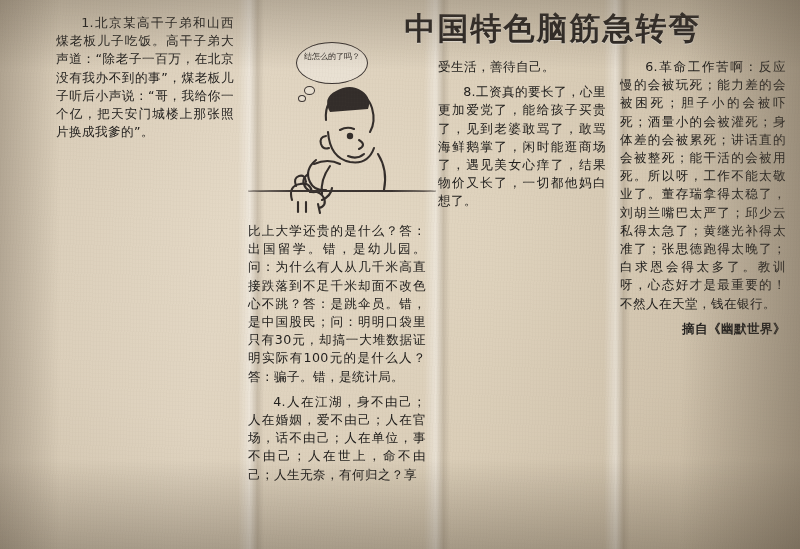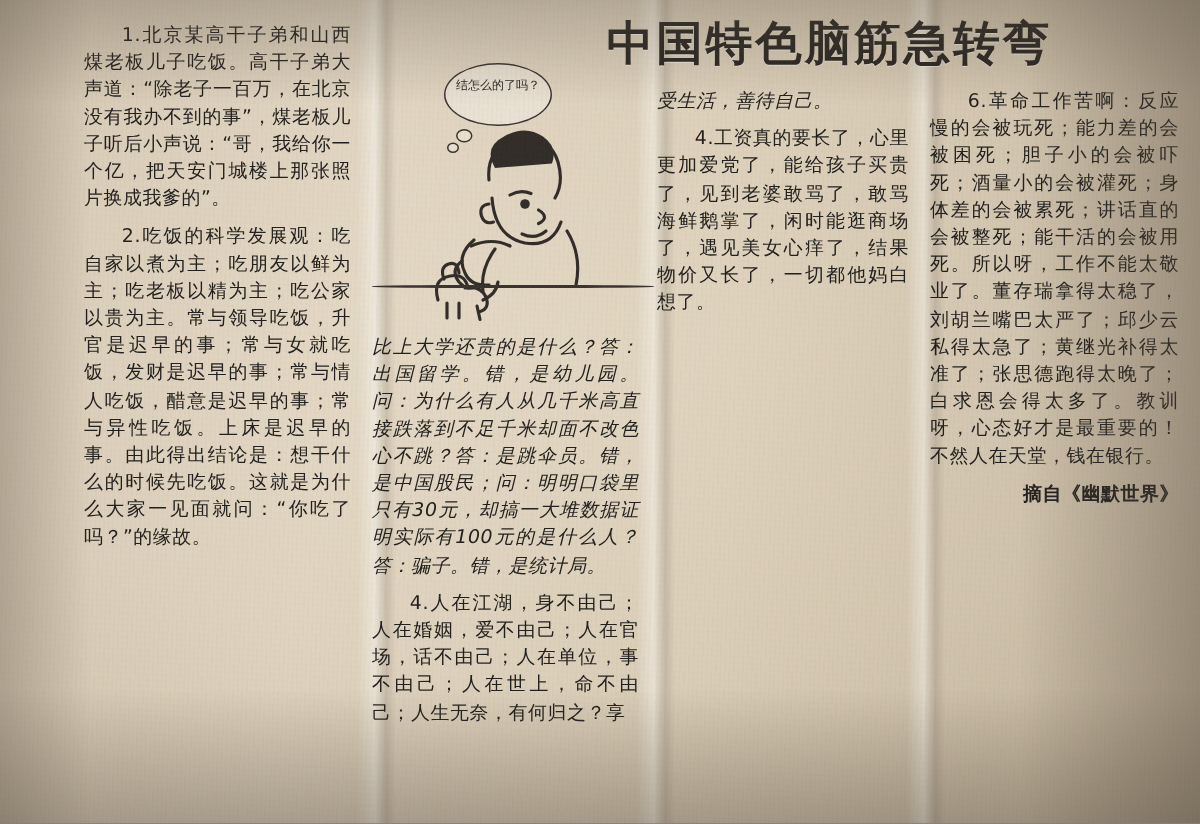--- a/index.html
+++ b/index.html
@@ -82,21 +82,21 @@
     line-height: 18.2px;
     color: #22201e;
     text-align: justify;
     text-justify: inter-character;
     letter-spacing: .4px;
   }
   .col p {
     margin: 0 0 7px 0;
     text-indent: 2em;
   }
-  .col p.noindent { text-indent: 0; font-style: italic; }
+  .col p.noindent { text-indent: 0; }
   .col p.right { text-align: right; text-indent: 0; font-weight: bold; }
 
   #col1 { left: 56px;  top: 14px;  width: 178px; }
   #col2 { left: 248px; top: 222px; width: 178px; }
   #col3 { left: 438px; top: 58px;  width: 168px; }
   #col4 { left: 620px; top: 58px;  width: 166px; }
 
   
   .cartoon {
     position: absolute;
@@ -186,31 +186,30 @@
       <path d="M44 146 q-3 -8 3 -10 q6 -2 7 6"></path>
       <path d="M58 152 q10 -2 14 6 q3 8 -5 10"></path>
       <path d="M46 162 l0 10 M54 162 l0 10 M66 164 l2 9"></path>
       <path d="M70 160 q9 -4 10 -12"></path>
     </svg>
     <div class="deskline"></div>
   </div>
 
   <div class="col" id="col1">
     <p>1.北京某高干子弟和山西煤老板儿子吃饭。高干子弟大声道：“除老子一百万，在北京没有我办不到的事”，煤老板儿子听后小声说：“哥，我给你一个亿，把天安门城楼上那张照片换成我爹的”。</p>
-    <p>2.吃饭的科学发展观：吃自家以煮为主；吃朋友以鲜为主；吃老板以精为主；吃公家以贵为主。常与领导吃饭，升官是迟早的事；常与女就吃饭，发财是迟早的事；常与情人吃饭，醋意是迟早的事；常与异性吃饭。上床是迟早的事。由此得出结论是：想干什么的时候先吃饭。这就是为什么大家一见面就问：“你吃了吗？”的缘故。</p>
   </div>
 
   <div class="col" id="col2">
     <p class="noindent">比上大学还贵的是什么？答：出国留学。错，是幼儿园。问：为什么有人从几千米高直接跌落到不足千米却面不改色心不跳？答：是跳伞员。错，是中国股民；问：明明口袋里只有30元，却搞一大堆数据证明实际有100元的是什么人？答：骗子。错，是统计局。</p>
     <p>4.人在江湖，身不由己；人在婚姻，爱不由己；人在官场，话不由己；人在单位，事不由己；人在世上，命不由己；人生无奈，有何归之？享</p>
   </div>
 
   <div class="col" id="col3">
     <p class="noindent">受生活，善待自己。</p>
-    <p>4.工资真的要长了，心里更加爱党了，能给孩子买贵了，见到老婆敢骂了，敢骂海鲜鹅掌了，闲时能逛商场了，遇见美女心痒了，结果物价又长了，一切都他妈白想了。</p>
+    <p>8.工资真的要长了，心里更加爱党了，能给孩子买贵了，见到老婆敢骂了，敢骂海鲜鹅掌了，闲时能逛商场了，遇见美女心痒了，结果物价又长了，一切都他妈白想了。</p>
   </div>
 
   <div class="col" id="col4">
     <p>6.革命工作苦啊：反应慢的会被玩死；能力差的会被困死；胆子小的会被吓死；酒量小的会被灌死；身体差的会被累死；讲话直的会被整死；能干活的会被用死。所以呀，工作不能太敬业了。董存瑞拿得太稳了，刘胡兰嘴巴太严了；邱少云私得太急了；黄继光补得太准了；张思德跑得太晚了；白求恩会得太多了。教训呀，心态好才是最重要的！不然人在天堂，钱在银行。</p>
     <p class="right credit">摘自《幽默世界》</p>
   </div>
 
   <div class="paper-noise"></div>
   <div class="shade-top"></div>
   <div class="shade-bottom"></div>

